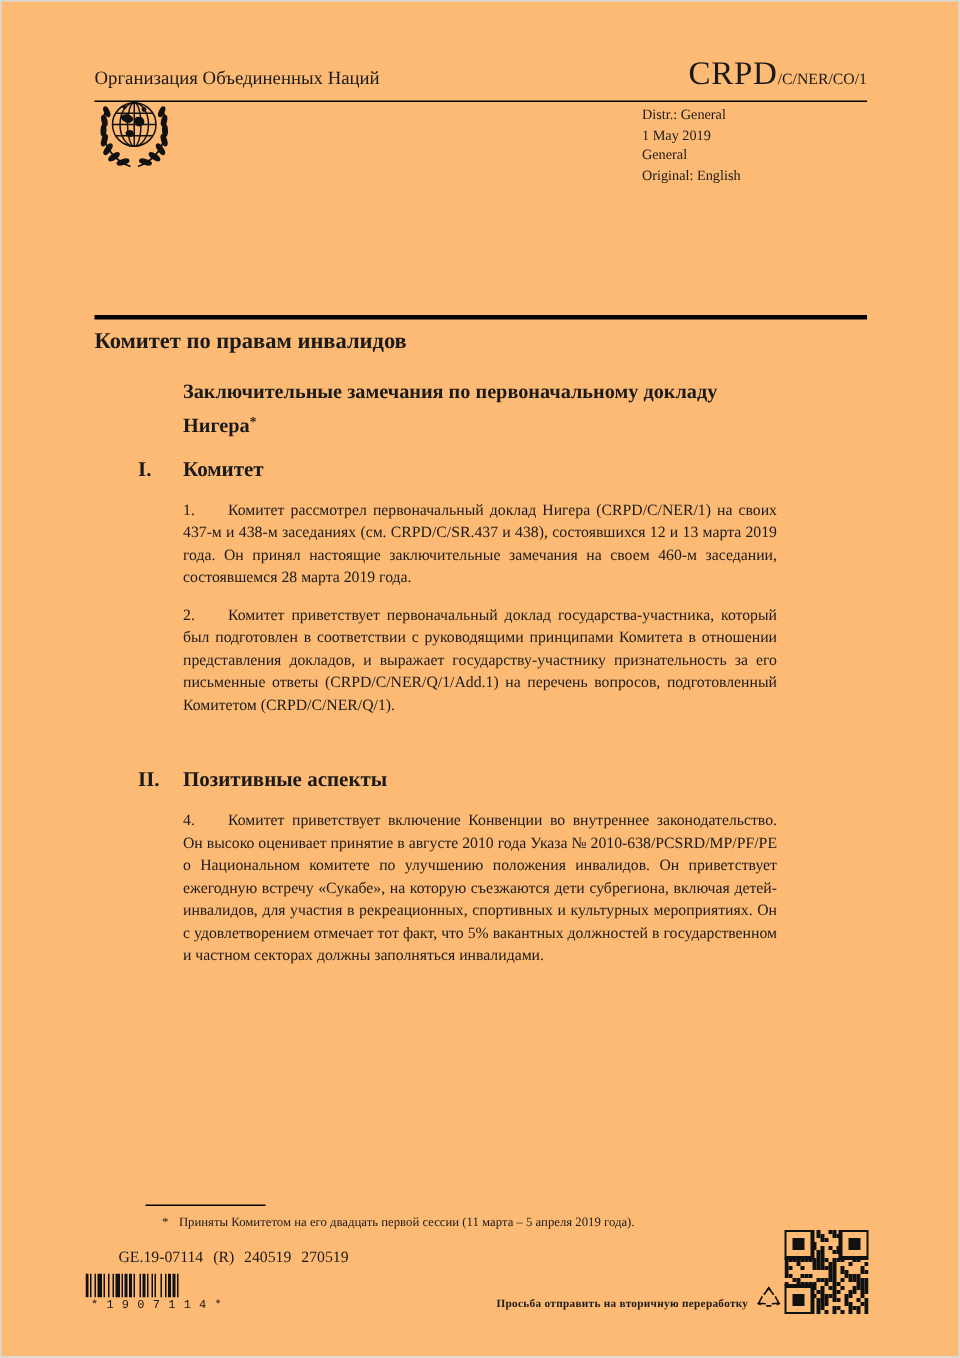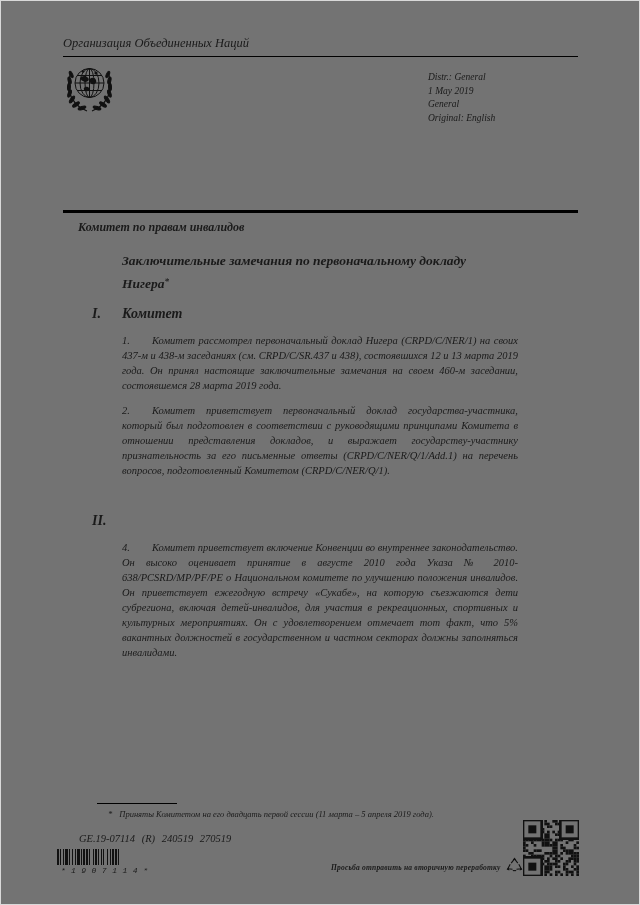--- a/index.html
+++ b/index.html
@@ -1,34 +1,34 @@
 <!DOCTYPE html>
 <html><head>
 <meta charset="utf-8">
 <style>
   html,body{margin:0;padding:0;background:#e8e8e8;}
   .page{
-    position:relative;width:640px;height:905px;background:#737373;
+    position:relative;width:640px;height:905px;background:#fdba74;
     font-family:"Liberation Serif","DejaVu Serif",serif;color:#1a1a1a;
-    overflow:hidden;box-shadow:inset 0 0 0 1px #d9d9d9;font-style:italic;
+    overflow:hidden;box-shadow:inset 0 0 0 1px #d9d9d9;
   }
   .abs{position:absolute;}
   
   .hrow1{left:63px;top:36px;width:515px;display:flex;justify-content:space-between;
          align-items:baseline;border-bottom:1.5px solid #000;padding-bottom:5px;}
   .org{font-size:12.5px;}
   .sym-main{font-size:22px;letter-spacing:.5px;}
   .sym-suffix{font-size:10.5px;}
   
   .emblem{left:61px;top:63px;}
   .treaty{left:125px;top:66px;width:270px;font-size:16px;font-weight:bold;line-height:21px;}
   .distr{left:428px;top:71px;font-size:9.5px;line-height:13.5px;}
   
   .bar{left:63px;top:210px;width:515px;height:3px;background:#000;}
-  .committee{left:78px;top:220px;font-size:12px;font-weight:bold;}
+  .committee{left:63px;top:220px;font-size:15px;font-weight:bold;}
   .doctitle{left:122px;top:251px;width:390px;font-size:13.5px;font-weight:bold;line-height:20px;}
   .fnmark{font-size:9px;vertical-align:4px;}
   
   .section{left:92px;width:426px;}
   .sec1{top:305px;}
   .sec2{top:512px;}
   .shead{display:flex;font-size:14px;font-weight:bold;line-height:18px;}
   .snum{width:30px;flex:none;}
   .para{margin:10px 0 0 30px;width:396px;font-size:10.5px;line-height:15px;
         text-align:justify;}
@@ -46,20 +46,21 @@
   .recycle-text{font-size:7.5px;font-weight:bold;letter-spacing:.2px;}
   .qr{left:523px;top:820px;}
 </style>
 </head>
 <body>
 
 <div class="page">
 
   <div class="abs hrow1">
     <span class="org">Организация Объединенных Наций</span>
+    <span><span class="sym-main">CRPD</span><span class="sym-suffix">/C/NER/CO/1</span></span>
   </div>
 
   <div class="abs emblem">
     <svg width="57" height="50" viewBox="0 0 57 50">
       <g stroke="#111" fill="none" stroke-width="1">
         <circle cx="28.5" cy="20" r="14.5"></circle>
         <ellipse cx="28.5" cy="20" rx="9.5" ry="14.5"></ellipse>
         <ellipse cx="28.5" cy="20" rx="4.5" ry="14.5"></ellipse>
         <line x1="28.5" y1="5.5" x2="28.5" y2="34.5"></line>
         <line x1="14" y1="20" x2="43" y2="20"></line>
@@ -110,20 +111,21 @@
       <span class="snum">I.</span>
       <span>Комитет</span>
     </div>
     <div class="para"><span class="pnum">1.</span><span>Комитет рассмотрел первоначальный доклад Нигера (CRPD/C/NER/1) на своих 437-м и 438-м заседаниях (см. CRPD/C/SR.437 и 438), состоявшихся 12 и 13 марта 2019 года. Он принял настоящие заключительные замечания на своем 460-м заседании, состоявшемся 28 марта 2019 года.</span></div>
     <div class="para"><span class="pnum">2.</span><span>Комитет приветствует первоначальный доклад государства-участника, который был подготовлен в соответствии с руководящими принципами Комитета в отношении представления докладов, и выражает государству-участнику признательность за его письменные ответы (CRPD/C/NER/Q/1/Add.1) на перечень вопросов, подготовленный Комитетом (CRPD/C/NER/Q/1).</span></div>
   </div>
 
   <div class="abs section sec2">
     <div class="shead">
       <span class="snum">II.</span>
+      <span>Позитивные аспекты</span>
     </div>
     <div class="para"><span class="pnum">4.</span><span>Комитет приветствует включение Конвенции во внутреннее законодательство. Он высоко оценивает принятие в августе 2010 года Указа № 2010-638/PCSRD/MP/PF/PE о Национальном комитете по улучшению положения инвалидов. Он приветствует ежегодную встречу «Сукабе», на которую съезжаются дети субрегиона, включая детей-инвалидов, для участия в рекреационных, спортивных и культурных мероприятиях. Он с удовлетворением отмечает тот факт, что 5% вакантных должностей в государственном и частном секторах должны заполняться инвалидами.</span></div>
   </div>
 
   <div class="abs fnrule"></div>
   <div class="abs footnote">
     <span class="fnsym">*</span><span>Приняты Комитетом на его двадцать первой сессии (11 марта – 5 апреля 2019 года).</span>
   </div>
 
   <div class="abs ge">GE.19-07114 (R) 240519 270519</div>

